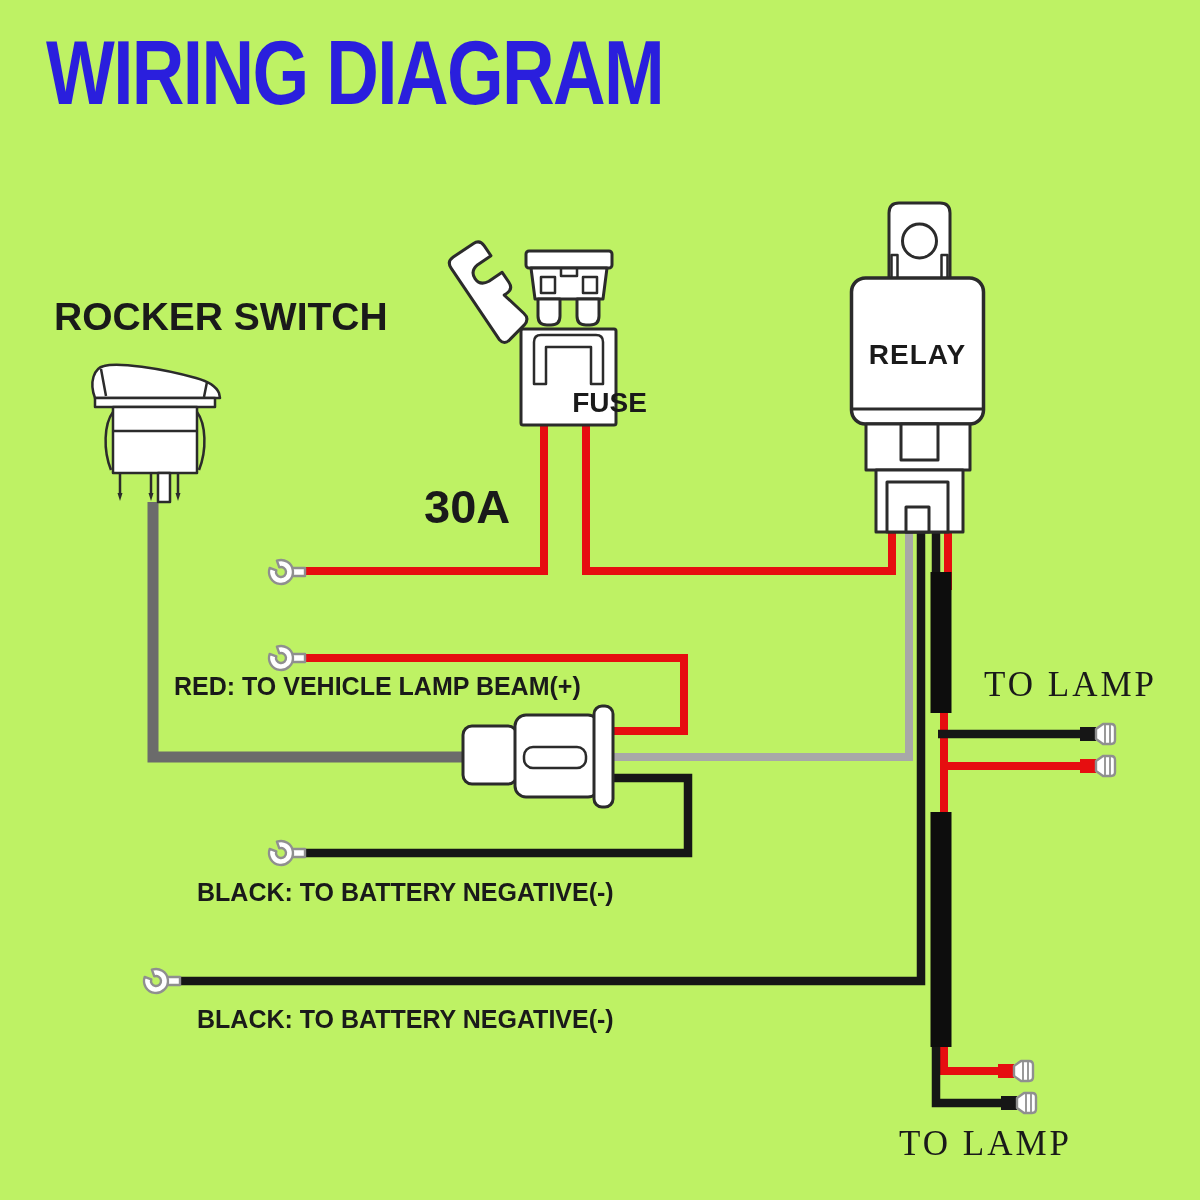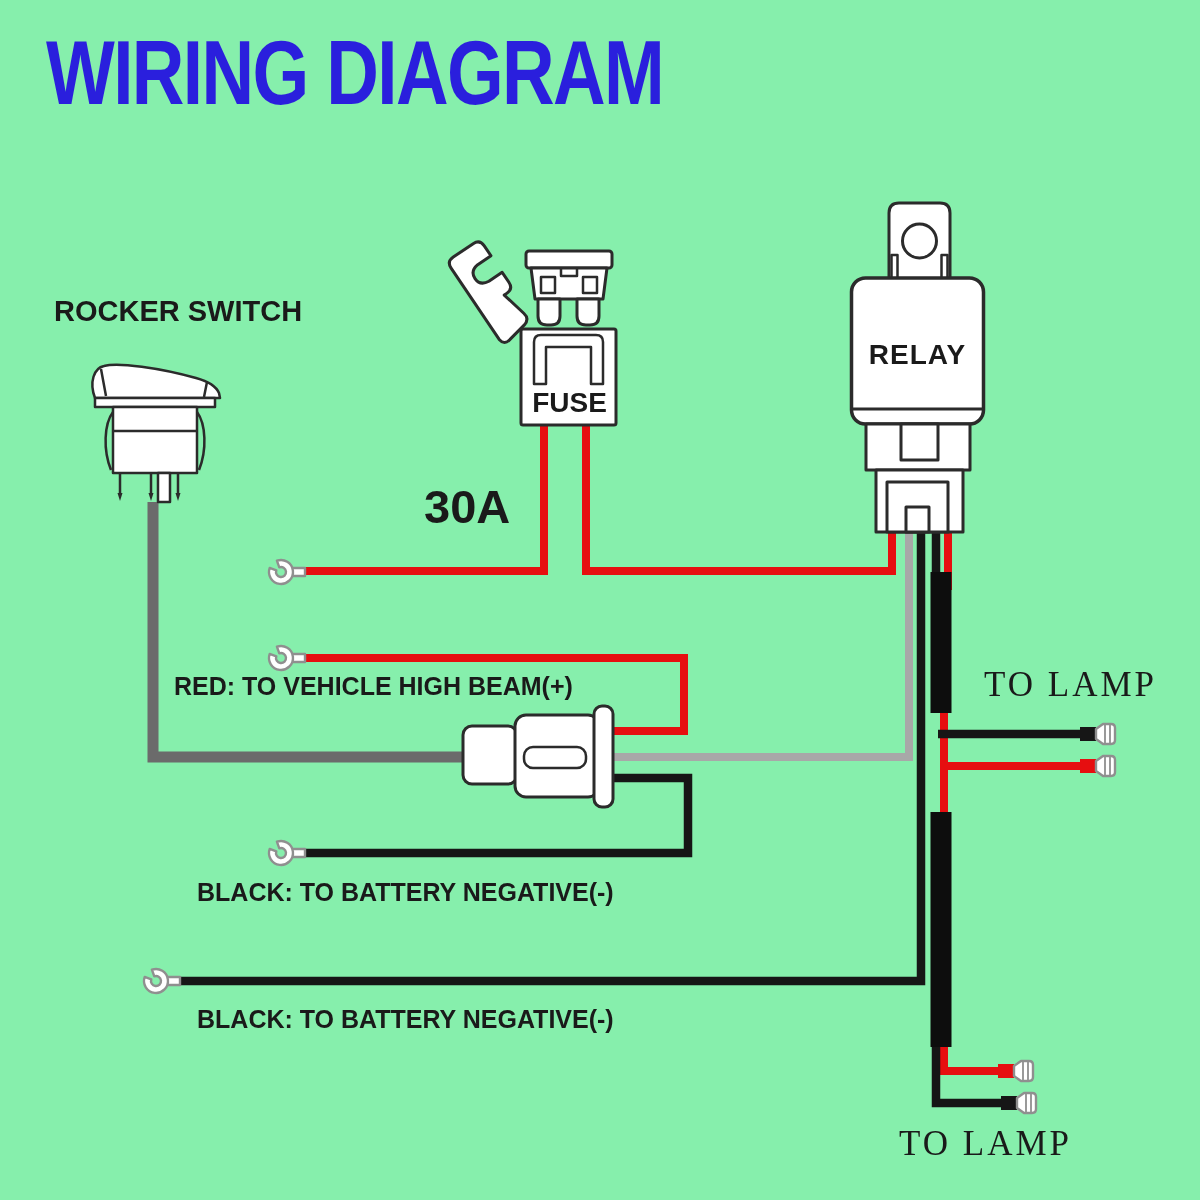--- a/index.html
+++ b/index.html
@@ -1,22 +1,22 @@
 <!DOCTYPE html>
 <html style="--title-blue: #2a1fdd; --wire-red: #e60e10; --wire-black: #161616; --wire-sheath: #0d0d0d; --wire-gray-dark: #6b6b6b; --wire-gray-light: #a8a8a8; --line-dark: #2b2b2b; --terminal-gray: #8f8f8f;"><head>
 <meta charset="utf-8">
 <style>
   html,body{margin:0;padding:0;background:#ffffff;}
-  #canvas{position:relative;width:1200px;height:1200px;background:#86efac;overflow:hidden;
+  #canvas{position:relative;width:1200px;height:1200px;background:#bef264;overflow:hidden;
           font-family:"Liberation Sans", sans-serif;color:#1a1a1a;}
   #art{position:absolute;left:0;top:0;}
   .lbl{position:absolute;white-space:nowrap;line-height:1;color:#1a1a1a;}
   .title{font-size:90px;font-weight:bold;color:var(--title-blue);
          transform:scaleX(0.81);transform-origin:left top;letter-spacing:-2px;}
-  .comp-name{font-size:29px;font-weight:bold;}
+  .comp-name{font-size:39px;font-weight:bold;}
   .wire-note{font-size:25px;font-weight:bold;}
   .big-rating{font-size:47px;font-weight:bold;}
   .to-lamp{font-size:35px;font-weight:normal;letter-spacing:3px;font-family:Liberation Serif, serif;}
   .boxed{text-align:center;}
   
   .w{fill:none;stroke-linecap:butt;stroke-linejoin:miter;}
   .w-red{stroke:var(--wire-red);stroke-width:8px;}
   .w-black{stroke:var(--wire-black);stroke-width:8.5px;}
   .w-sheath{stroke:var(--wire-sheath);stroke-width:21px;}
   .w-gdark{stroke:var(--wire-gray-dark);stroke-width:11px;}
@@ -164,30 +164,30 @@
         <path class="term" d="M16,9 L23,4 L31,4 Q35,4 35,8 L35,20 Q35,24 31,24 L23,24 L16,19 Z"></path>
         <path class="term-line" d="M25,5 L25,23 M30,5 L30,23"></path>
       </g>
     </g>
   </svg>
 
   <div class="lbl title" style="left:46px;top:28px;">WIRING DIAGRAM</div>
 
   <div class="lbl comp-name" style="left:54px;top:297px;">ROCKER SWITCH</div>
 
-  <div class="lbl comp-name boxed" style="left:522px;top:389px;width:95px;font-size:28px;">FUSE</div>
+  <div class="lbl comp-name boxed" style="left:522px;top:389px;width:95px;font-size:28px;padding-left:40px;">FUSE</div>
 
   <div class="lbl big-rating" style="left:424px;top:447px;margin-top:36px;">30A</div>
 
   <div class="lbl comp-name boxed" style="left:852px;top:341px;width:131px;font-size:28px;letter-spacing:1px;">RELAY</div>
 
 
   <div class="lbl to-lamp" style="left:984px;top:667px;">TO LAMP</div>
 
   <div class="lbl to-lamp" style="left:899px;top:1126px;">TO LAMP</div>
 
 
-  <div class="lbl wire-note" style="left:174px;top:674px;">RED: TO VEHICLE HIGH BEAM(+)</div>
+  <div class="lbl wire-note" style="left:174px;top:674px;">RED: TO VEHICLE LAMP BEAM(+)</div>
 
   <div class="lbl wire-note" style="left:197px;top:880px;">BLACK: TO BATTERY NEGATIVE(-)</div>
 
   <div class="lbl wire-note" style="left:197px;top:1007px;">BLACK: TO BATTERY NEGATIVE(-)</div>
 </div>
 
 </body></html>

